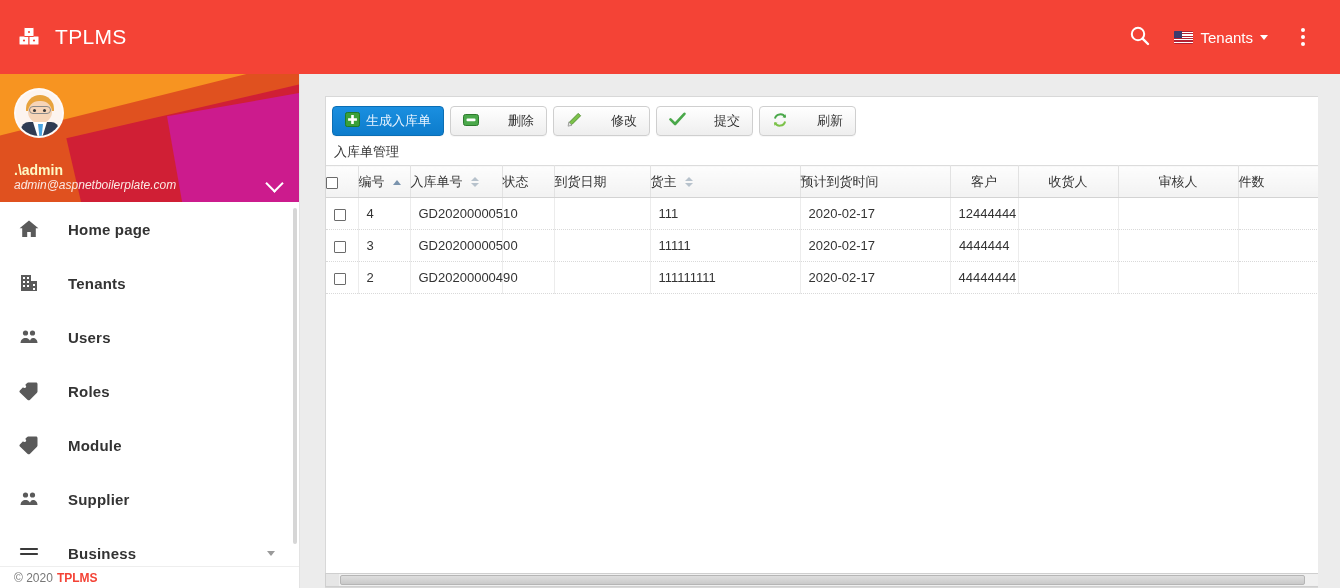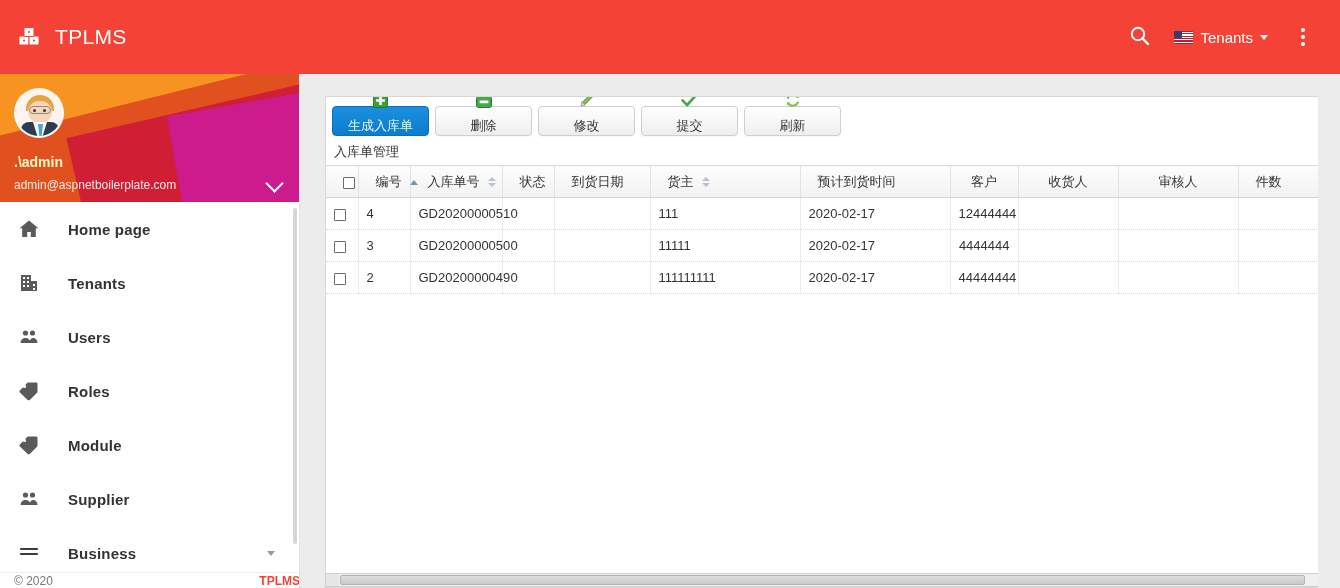--- a/index.html
+++ b/index.html
@@ -74,21 +74,21 @@
   .av-eye{position:absolute;top:19px;width:3px;height:3px;border-radius:50%;background:#3a3a3a;}
   .av-eye.l{left:17px;} .av-eye.r{left:27px;}
   .av-glass{position:absolute;left:13px;top:16px;width:22px;height:8px;border:1.2px solid #8a8a8a;border-radius:4px;}
   .av-body{position:absolute;left:5px;top:32px;width:38px;height:20px;border-radius:8px 8px 0 0;background:#2f3b52;}
   .av-shirt{position:absolute;left:17px;top:32px;width:14px;height:18px;background:#ffffff;clip-path:polygon(0 0,100% 0,60% 100%,40% 100%);}
   .av-tie{position:absolute;left:22px;top:34px;width:5px;height:14px;background:#4aa3df;clip-path:polygon(0 0,100% 0,70% 100%,30% 100%);}
   .side-user {
     position:absolute; left:14px; bottom:10px; z-index:5;
   }
   .side-user .u-name{color:#fef9c3;font-size:14px;font-weight:600;}
-  .side-user .u-mail{color:#fbe9e3;font-size:12px;margin-top:8px;}
+  .side-user .u-mail{color:#fbe9e3;font-size:12px;margin-top:0;font-style:italic;}
   .side-chev {
     position:absolute; right:16px; bottom:15px; z-index:5; cursor:pointer;
     width:16px;height:10px;
   }
   .side-chev:before{
     content:"";position:absolute;left:0;top:0;width:11px;height:11px;
     border-right:2.4px solid #fff;border-bottom:2.4px solid #fff;transform:rotate(45deg);
   }
 
   .side-menu { position:relative; height:386px; overflow:hidden; }
@@ -105,66 +105,65 @@
   }
   .menu-item .mi-arrow{
     position:absolute;right:24px;width:0;height:0;
     border-left:4px solid transparent;border-right:4px solid transparent;border-top:5px solid #9a9a9a;
   }
   .side-scroll {
     position:absolute; right:2px; top:134px; width:4px; height:336px;
     background:#d6d6d6; border-radius:2px;
   }
   .side-foot {
-    position:absolute; left:0; bottom:0; width:300px; height:16px;
+    position:absolute; left:0; bottom:0; width:300px; height:22px;
     display:flex; align-items:center; padding-left:14px;
-    font-size:12px; color:#777; background:#fff; border-top:1px solid #eee;justify-content:space-between;
+    font-size:12px; color:#777; background:#fff; border-top:1px solid #eee;
   }
   .side-foot .fl{color:#f44336;font-weight:700;margin-left:4px;}
 
   
   .content {
     position:absolute; left:300px; top:74px; width:1040px; height:514px;
     background:#ececec; overflow:hidden;
   }
   .panel {
     position:absolute; left:25px; top:22px; width:1015px; height:492px;
     background:#ffffff; border:1px solid #d8d8d8; border-right:none;
     overflow:hidden;
   }
   .toolbar {
     height:42px; display:flex; align-items:center; gap:6px; padding:6px 6px 0 6px;
     background:#fff;
   }
   .tbtn {
-    height:30px; min-width:97px; display:flex;align-items:center;justify-content:flex-end;gap:6px;
+    height:30px; min-width:97px; display:flex;align-items:center;justify-content:space-between;gap:6px;
     border:1px solid #cfcfcf; border-radius:4px;
     background:linear-gradient(#ffffff,#eeeeee);
     font-size:13px; color:#333; cursor:pointer; padding:0 12px;
     box-shadow:0 1px 0 rgba(0,0,0,.03);
-    flex-direction:column;
   }
   .tbtn.primary {
     background:linear-gradient(#1a8fe0,#0d7ccc);
     border-color:#0b6eb4; color:#eaf4ff;
   }
   .tbl-title {
     height:26px; display:flex;align-items:center; padding-left:8px;
     font-size:13px; color:#333;
   }
 
   
   .grid-wrap{ position:relative; width:1015px; }
   table.grid { border-collapse:collapse; width:1015px; table-layout:fixed; }
   table.grid th {
     background:linear-gradient(#fdfdfd,#f2f2f2);
     border-top:1px solid #dcdcdc; border-bottom:1px solid #d3d3d3;
     border-right:1px solid #e2e2e2;
     font-size:13px; font-weight:400; color:#333; text-align:left;
-    height:32px; padding:0 17px; white-space:nowrap;
+    height:32px; padding:0 0; white-space:nowrap;
   }
   table.grid th.c-chk{ width:32px; }
   table.grid td {
     border-bottom:1px dotted #d9d9d9; border-right:1px solid #ececec;
     font-size:13px; color:#333; height:32px; padding:0 8px; white-space:nowrap;
     background:#fff;
   }
   td.num, th.num { text-align:right;margin-top:8px; }
   .chk {
     width:12px;height:12px;border:1px solid #6b6b6b;background:#fff;display:inline-block;

